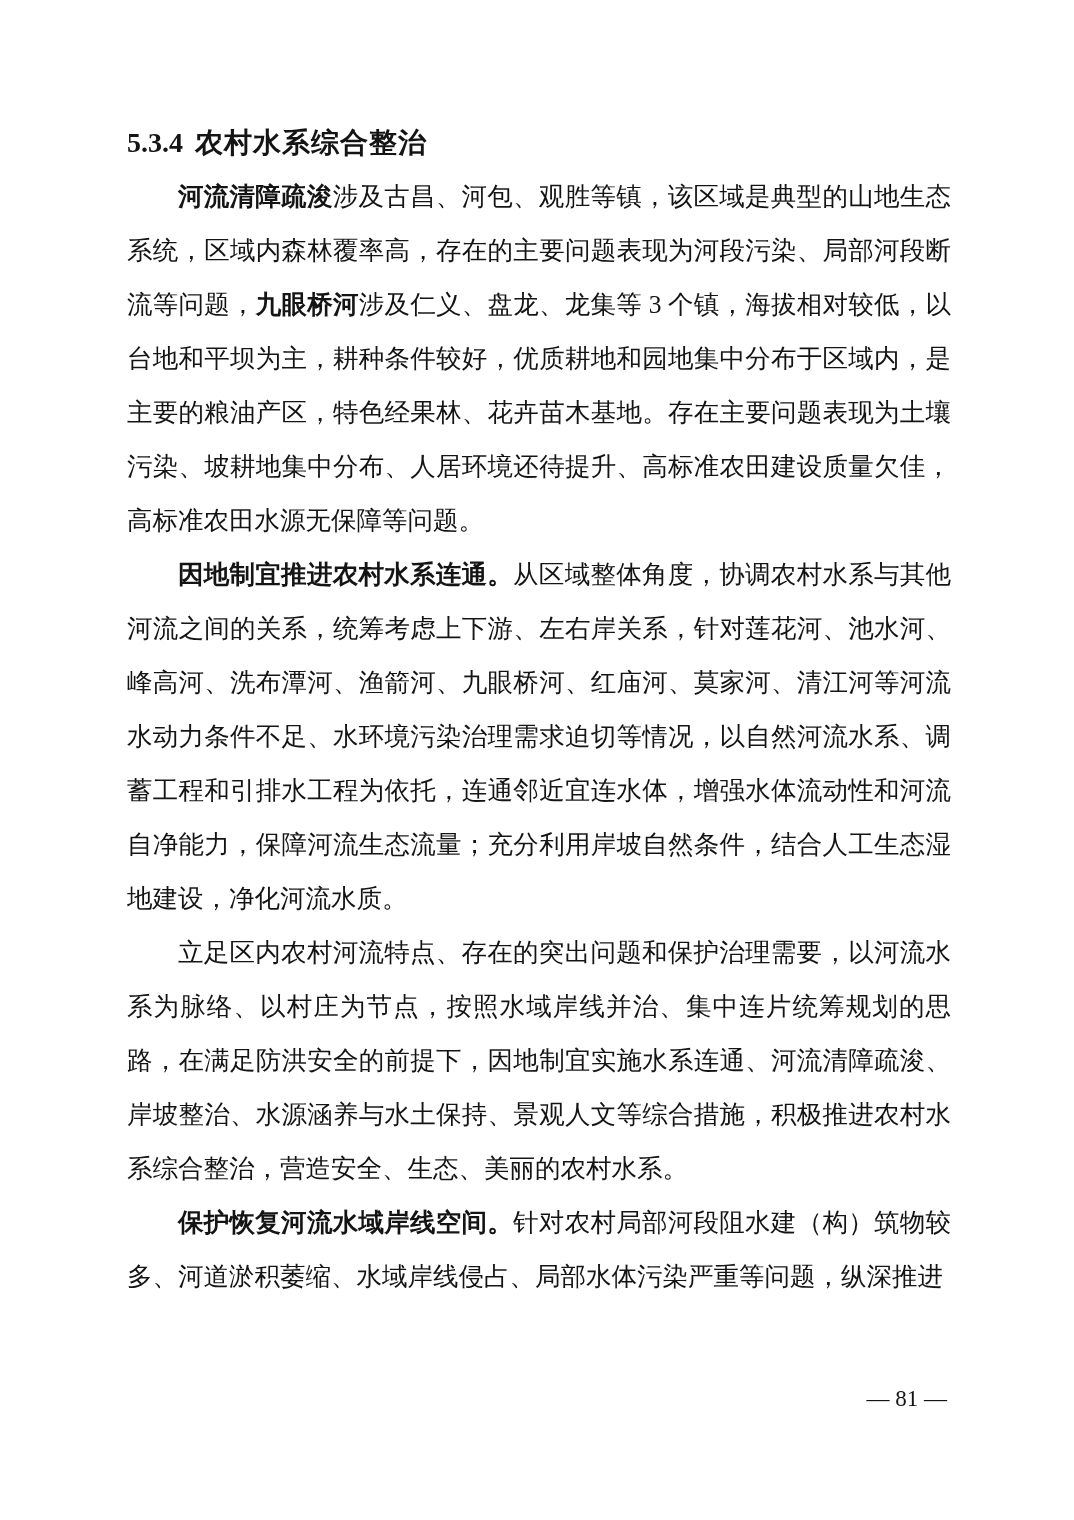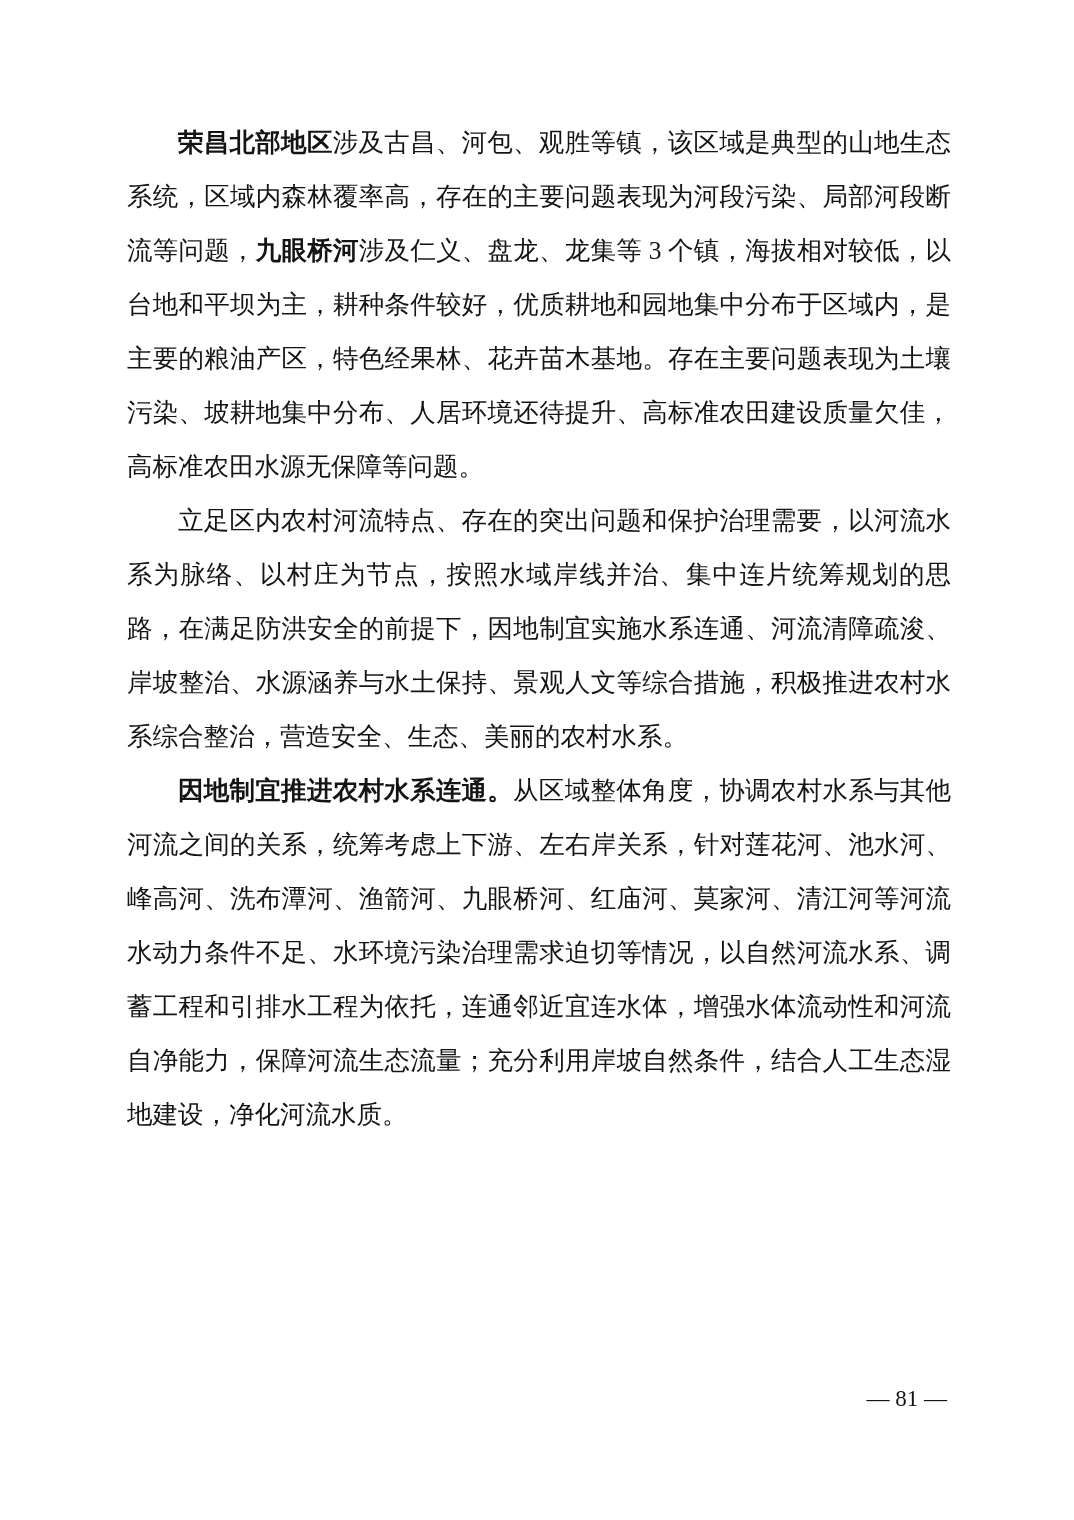--- a/index.html
+++ b/index.html
@@ -53,24 +53,26 @@
     color: #141414;
     white-space: nowrap;
   }
 </style>
 </head>
 <body>
 
 <div class="page">
   <div class="text-block">
 
+    <h2 class="heading"><span class="num">5.3.4</span><span>农村水系综合整治</span></h2>
 
-    <p class="para"><span class="b">荣昌北部地区</span><span>涉及古昌、河包、观胜等镇，该区域是典型的山地生态系统，区域内森林覆率高，存在的主要问题表现为河段污染、局部河段断流等问题，</span><span class="b">九眼桥河</span><span>涉及仁义、盘龙、龙集等 3 个镇，海拔相对较低，以台地和平坝为主，耕种条件较好，优质耕地和园地集中分布于区域内，是主要的粮油产区，特色经果林、花卉苗木基地。存在主要问题表现为土壤污染、坡耕地集中分布、人居环境还待提升、高标准农田建设质量欠佳，高标准农田水源无保障等问题。</span></p>
+    <p class="para"><span class="b">河流清障疏浚</span><span>涉及古昌、河包、观胜等镇，该区域是典型的山地生态系统，区域内森林覆率高，存在的主要问题表现为河段污染、局部河段断流等问题，</span><span class="b">九眼桥河</span><span>涉及仁义、盘龙、龙集等 3 个镇，海拔相对较低，以台地和平坝为主，耕种条件较好，优质耕地和园地集中分布于区域内，是主要的粮油产区，特色经果林、花卉苗木基地。存在主要问题表现为土壤污染、坡耕地集中分布、人居环境还待提升、高标准农田建设质量欠佳，高标准农田水源无保障等问题。</span></p>
+
+    <p class="para"><span class="b">因地制宜推进农村水系连通。</span><span>从区域整体角度，协调农村水系与其他河流之间的关系，统筹考虑上下游、左右岸关系，针对莲花河、池水河、峰高河、洗布潭河、渔箭河、九眼桥河、红庙河、莫家河、清江河等河流水动力条件不足、水环境污染治理需求迫切等情况，以自然河流水系、调蓄工程和引排水工程为依托，连通邻近宜连水体，增强水体流动性和河流自净能力，保障河流生态流量；充分利用岸坡自然条件，结合人工生态湿地建设，净化河流水质。</span></p>
 
     <p class="para"><span>立足区内农村河流特点、存在的突出问题和保护治理需要，以河流水系为脉络、以村庄为节点，按照水域岸线并治、集中连片统筹规划的思路，在满足防洪安全的前提下，因地制宜实施水系连通、河流清障疏浚、岸坡整治、水源涵养与水土保持、景观人文等综合措施，积极推进农村水系综合整治，营造安全、生态、美丽的农村水系。</span></p>
 
-    <p class="para"><span class="b">因地制宜推进农村水系连通。</span><span>从区域整体角度，协调农村水系与其他河流之间的关系，统筹考虑上下游、左右岸关系，针对莲花河、池水河、峰高河、洗布潭河、渔箭河、九眼桥河、红庙河、莫家河、清江河等河流水动力条件不足、水环境污染治理需求迫切等情况，以自然河流水系、调蓄工程和引排水工程为依托，连通邻近宜连水体，增强水体流动性和河流自净能力，保障河流生态流量；充分利用岸坡自然条件，结合人工生态湿地建设，净化河流水质。</span></p>
-
+    <p class="para"><span class="b">保护恢复河流水域岸线空间。</span><span>针对农村局部河段阻水建（构）筑物较多、河道淤积萎缩、水域岸线侵占、局部水体污染严重等问题，纵深推进</span></p>
 
   </div>
 
   <div class="page-number">— 81 —</div>
 </div>
 
 </body></html>

